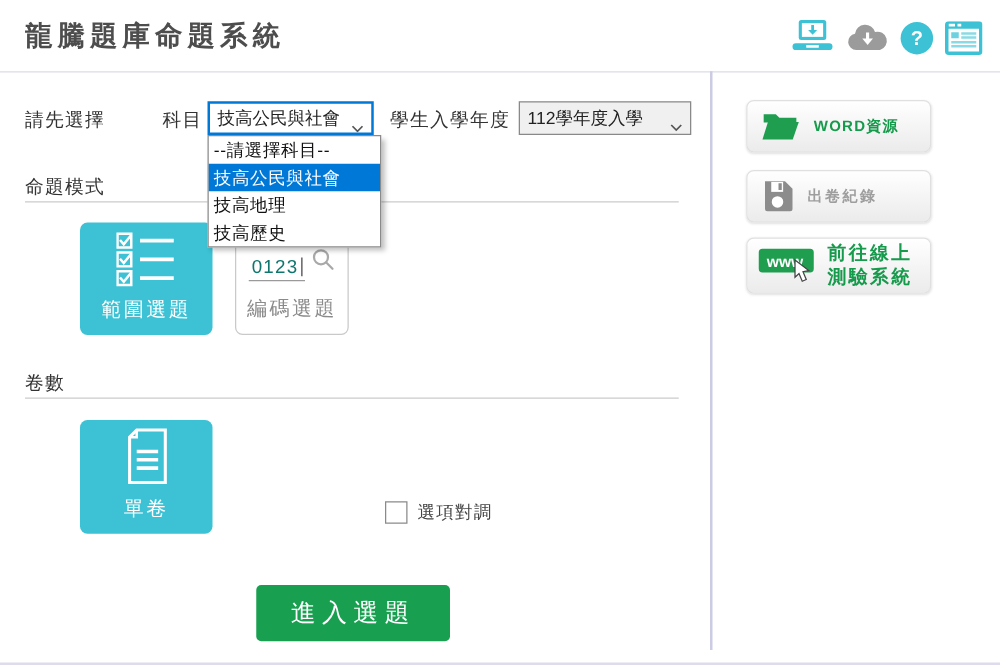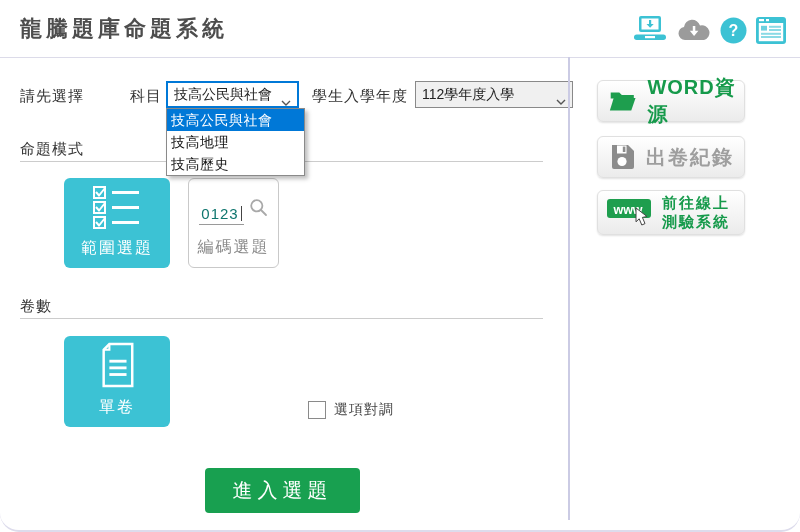--- a/index.html
+++ b/index.html
@@ -1,33 +1,33 @@
 <!DOCTYPE html>
 <html><head>
 <meta charset="utf-8">
 <style>
   html,body{margin:0;padding:0;background:#ffffff;}
   body{font-family:"Liberation Sans",sans-serif;color:#333;}
   #app{position:relative;width:800px;height:532px;background:#fff;overflow:hidden;
-       border-bottom:2px solid #dddcec;box-sizing:border-box;border-radius:19px;}
+       border-bottom:2px solid #dddcec;box-sizing:border-box;}
 
   
   .app-title{position:absolute;left:20px;top:14px;font-size:22px;font-weight:600;
              color:#4d4d4d;letter-spacing:4px;}
   .header-icons{position:absolute;right:14px;top:16px;display:flex;align-items:center;gap:9px;}
   .header-icons .hicon{display:flex;align-items:center;justify-content:center;cursor:pointer;}
   .header-rule{position:absolute;left:0;top:57px;width:800px;height:1px;background:#dcdbe9;}
 
   
   .lbl{position:absolute;font-size:15px;color:#333;letter-spacing:1px;}
   .sel{position:absolute;height:27px;box-sizing:border-box;background:#fff;
        display:flex;align-items:center;font-size:14px;color:#222;padding:0 22px 0 6px;cursor:pointer;}
   .sel .chev{position:absolute;right:6px;top:10px;}
   #subject-select{left:166px;top:81px;width:133px;border:2px solid #0078d7;}
-  #year-select{left:415px;top:81px;width:158px;border:1px solid #898989;background:#f0f0f0;}
+  #year-select{left:415px;top:81px;width:138px;border:1px solid #898989;background:#f0f0f0;}
 
   .dropdown{position:absolute;left:166px;top:108px;width:137px;background:#fff;
             border:1px solid #8a8a8a;box-shadow:3px 3px 4px rgba(0,0,0,.25);z-index:30;}
   .dd-item{height:22px;line-height:22px;font-size:14px;padding-left:4px;color:#111;
            letter-spacing:.5px;cursor:pointer;white-space:nowrap;}
   .dd-item.selected{background:#0078d7;color:#fff;}
 
   
   .section-title{position:absolute;left:20px;font-size:15px;color:#333;letter-spacing:1px;}
   .hrule{position:absolute;left:20px;width:523px;height:1px;background:#ccc;}
@@ -61,21 +61,21 @@
               font-family:inherit;cursor:pointer;display:flex;align-items:center;justify-content:center;}
 
   
   .vdivider{position:absolute;left:568px;top:57px;width:2px;height:463px;background:#cbcbe4;}
   .side-btn{position:absolute;left:597px;width:148px;border:1px solid #e0e0e0;border-radius:6px;
             background:linear-gradient(#ffffff,#ebebeb);box-shadow:0 1px 2px rgba(0,0,0,.12);
             display:flex;align-items:center;gap:11px;padding-left:11px;box-sizing:border-box;cursor:pointer;}
   #side-word{top:80px;height:42px;}
   #side-record{top:136px;height:42px;}
   #side-online{top:190px;height:45px;padding-left:8px;gap:8px;}
-  .side-label{font-size:20px;font-weight:bold;letter-spacing:1px;}
+  .side-label{font-size:12px;font-weight:bold;letter-spacing:1px;}
   .side-label.green{color:#169a4b;}
   .side-label.gray{color:#9e9e9e;letter-spacing:2px;}
   .side-label2{font-size:15px;font-weight:bold;color:#169a4b;letter-spacing:2px;line-height:1.25;text-align:center;}
 </style>
 </head>
 <body>
 
 <div id="app">
 
   <div class="app-title">龍騰題庫命題系統</div>
@@ -137,20 +137,21 @@
   <div class="sel" id="year-select">
     <span>112學年度入學</span>
     <span class="chev">
       <svg width="10" height="6" viewBox="0 0 10 6">
           <polyline points="1,1 5,5 9,1" fill="none" stroke="#555" stroke-width="1.4"></polyline>
         </svg>
     </span>
   </div>
 
   <div class="dropdown">
+    <div class="dd-item">--請選擇科目--</div>
     <div class="dd-item selected">技高公民與社會</div>
     <div class="dd-item">技高地理</div>
     <div class="dd-item">技高歷史</div>
   </div>
 
   <span class="section-title" style="top:140px;">命題模式</span>
   <div class="hrule" style="top:161px;"></div>
 
   <div class="tile teal" id="range-tile">
     <svg width="48" height="46" viewBox="0 0 48 46">

